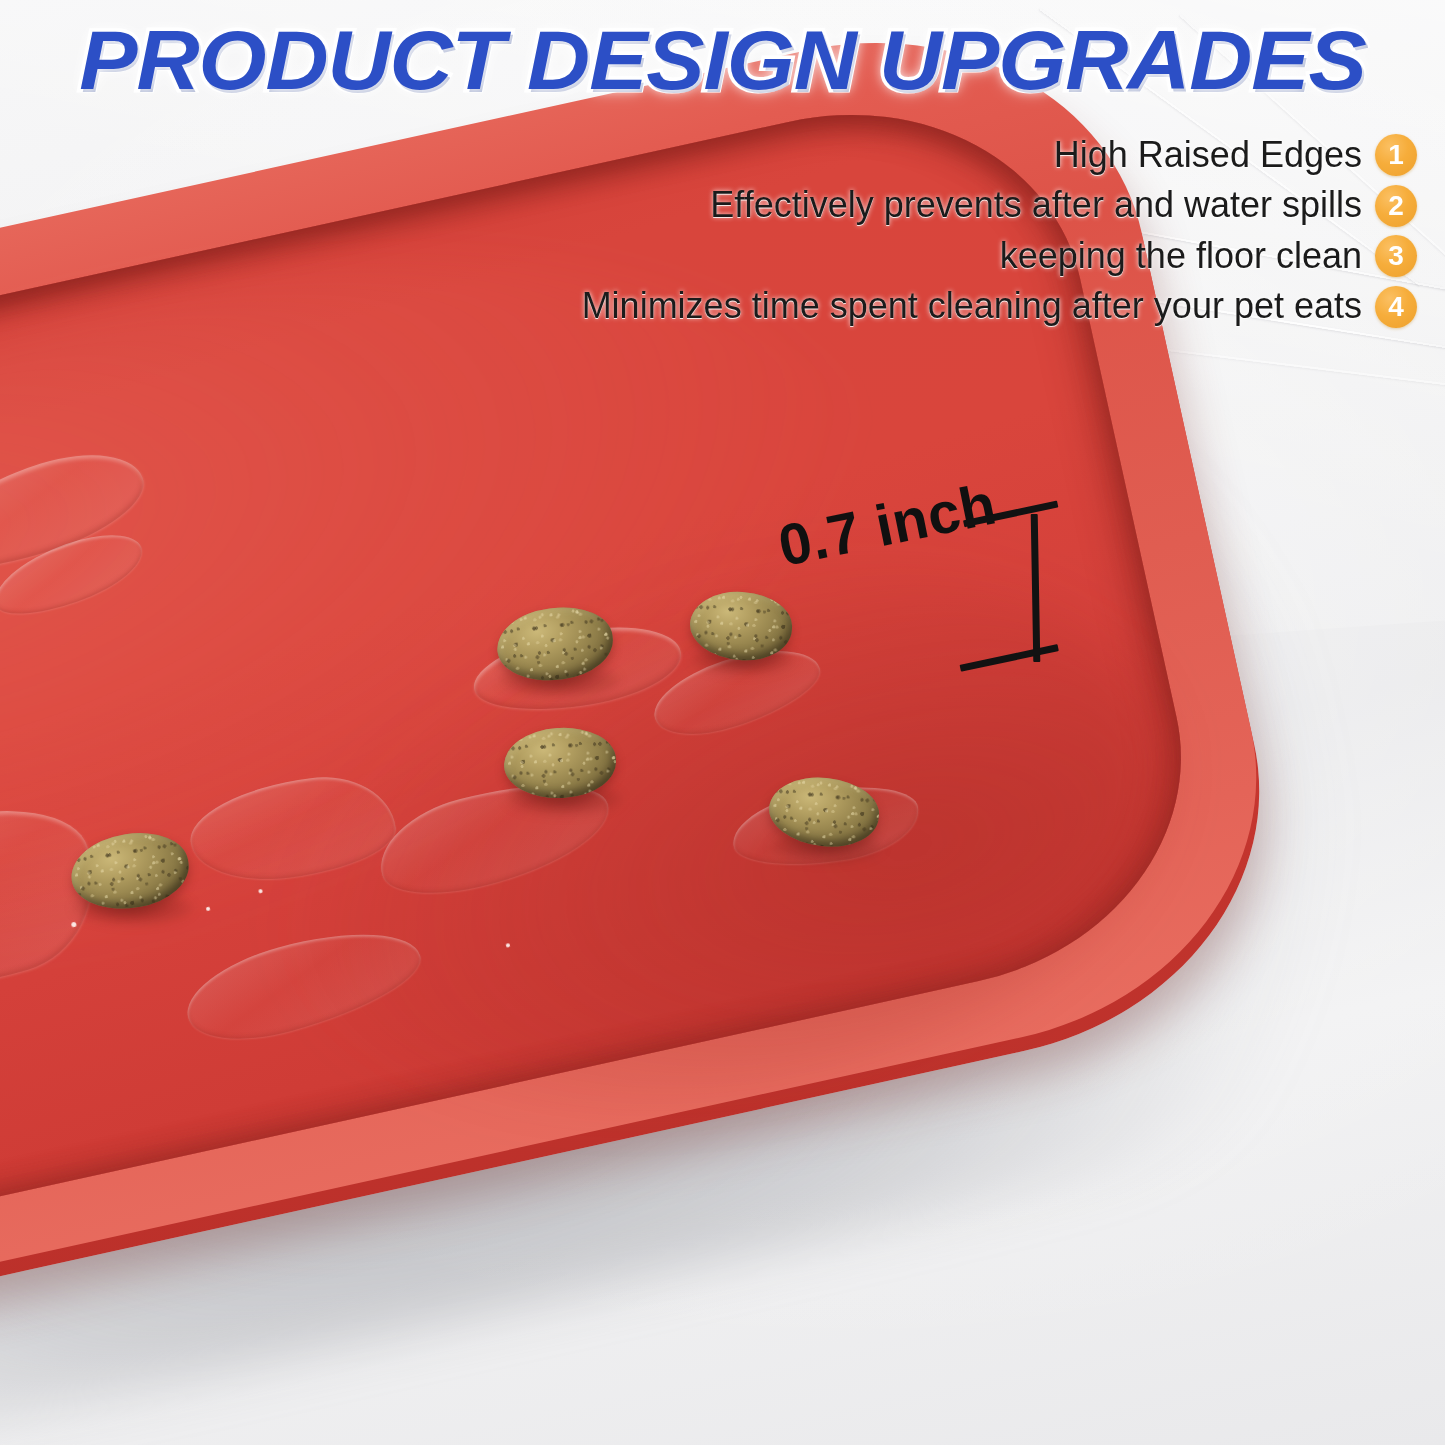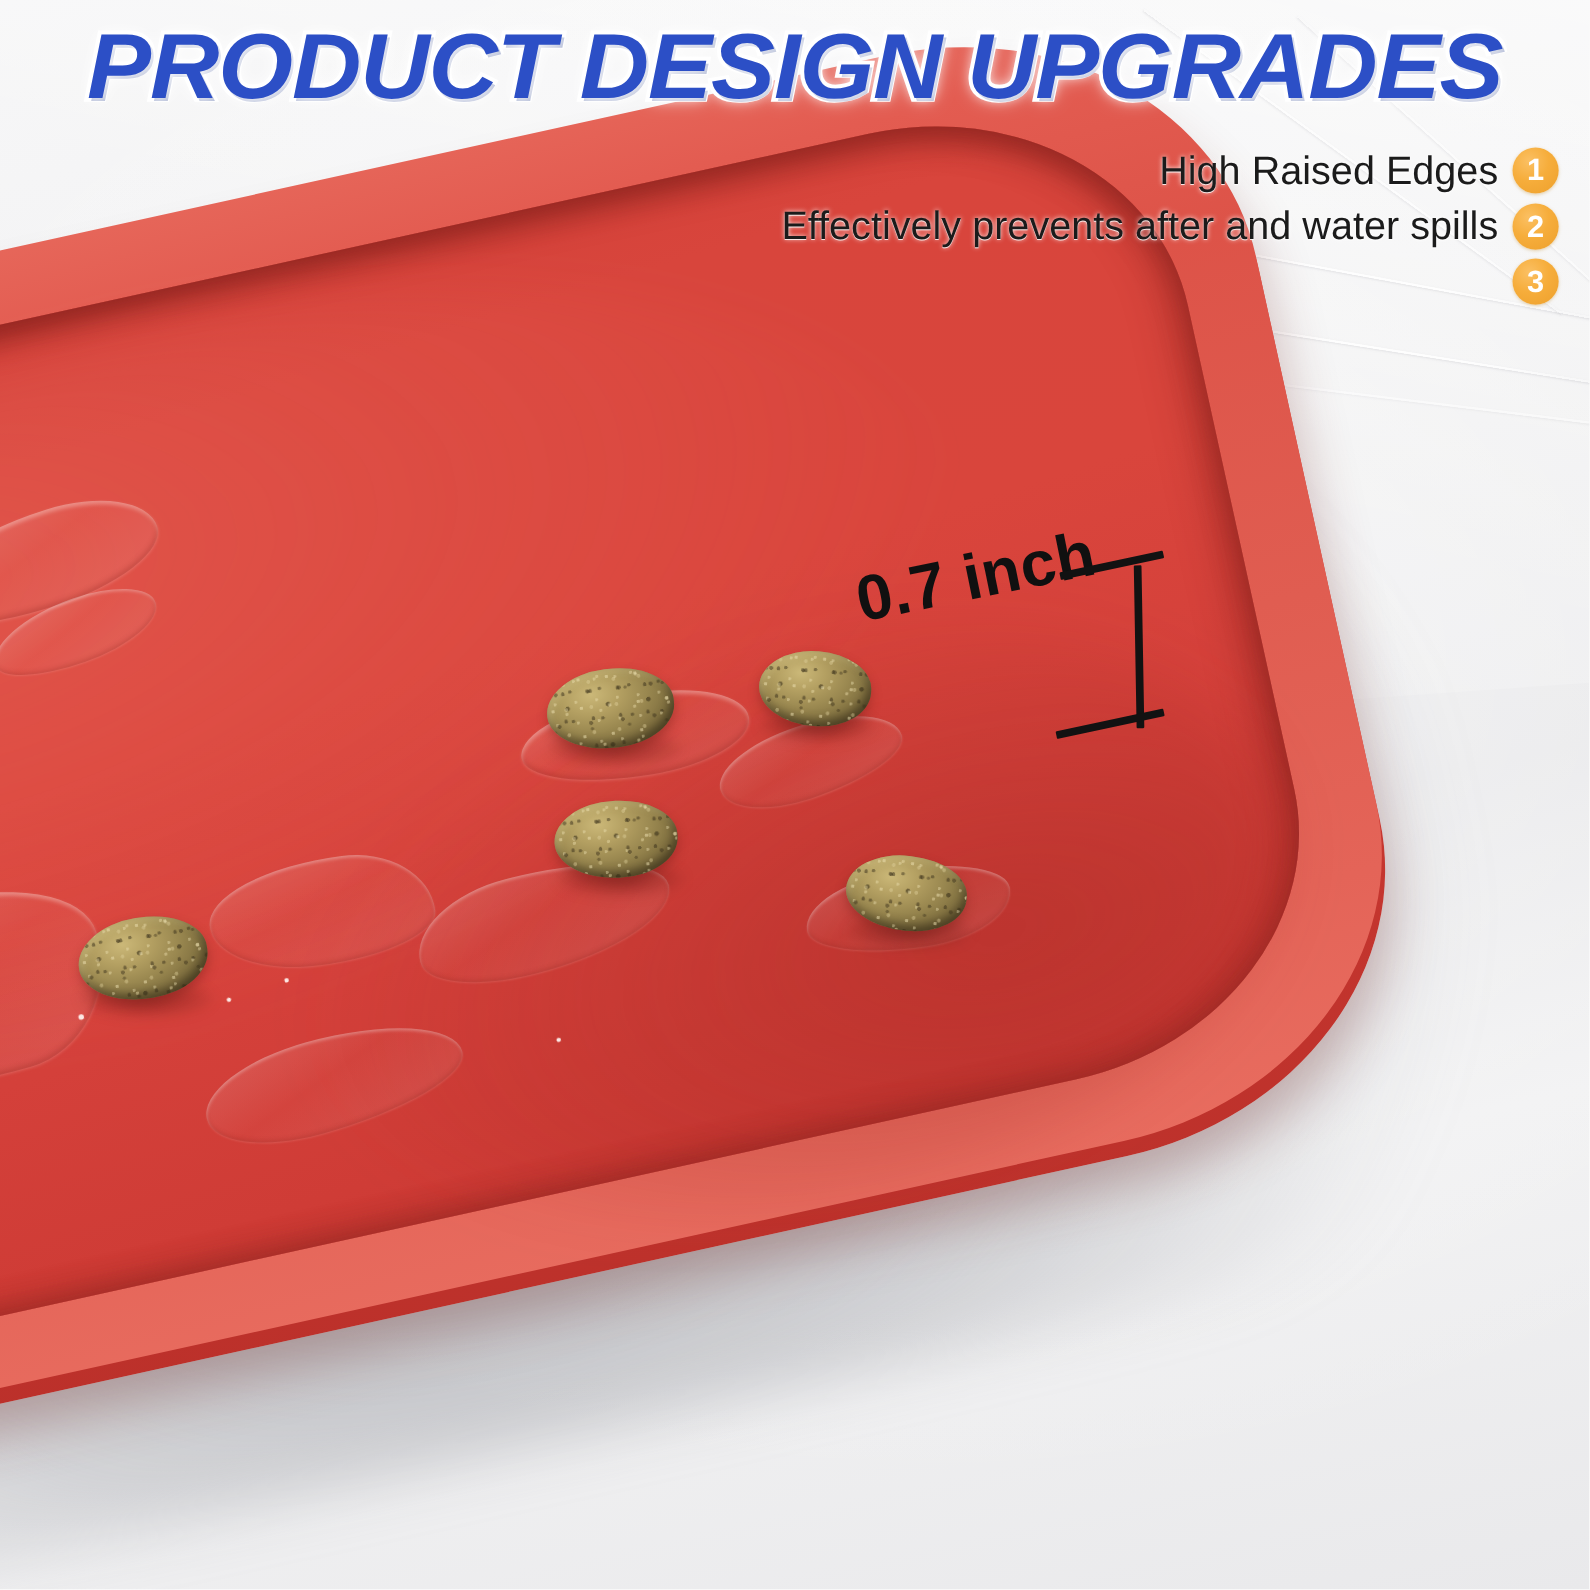--- a/index.html
+++ b/index.html
@@ -373,17 +373,22 @@
   <div class="features">
     <div class="feature-row">
       <span class="feature-text">High Raised Edges</span>
       <span class="badge">1</span>
     </div>
     <div class="feature-row">
       <span class="feature-text">Effectively prevents after and water spills</span>
       <span class="badge">2</span>
     </div>
     <div class="feature-row">
+      <span class="feature-text">keeping the floor clean</span>
       <span class="badge">3</span>
     </div>
+    <div class="feature-row">
+      <span class="feature-text">Minimizes time spent cleaning after your pet eats</span>
+      <span class="badge">4</span>
+    </div>
   </div>
 
 </div>
 
 </body></html>

